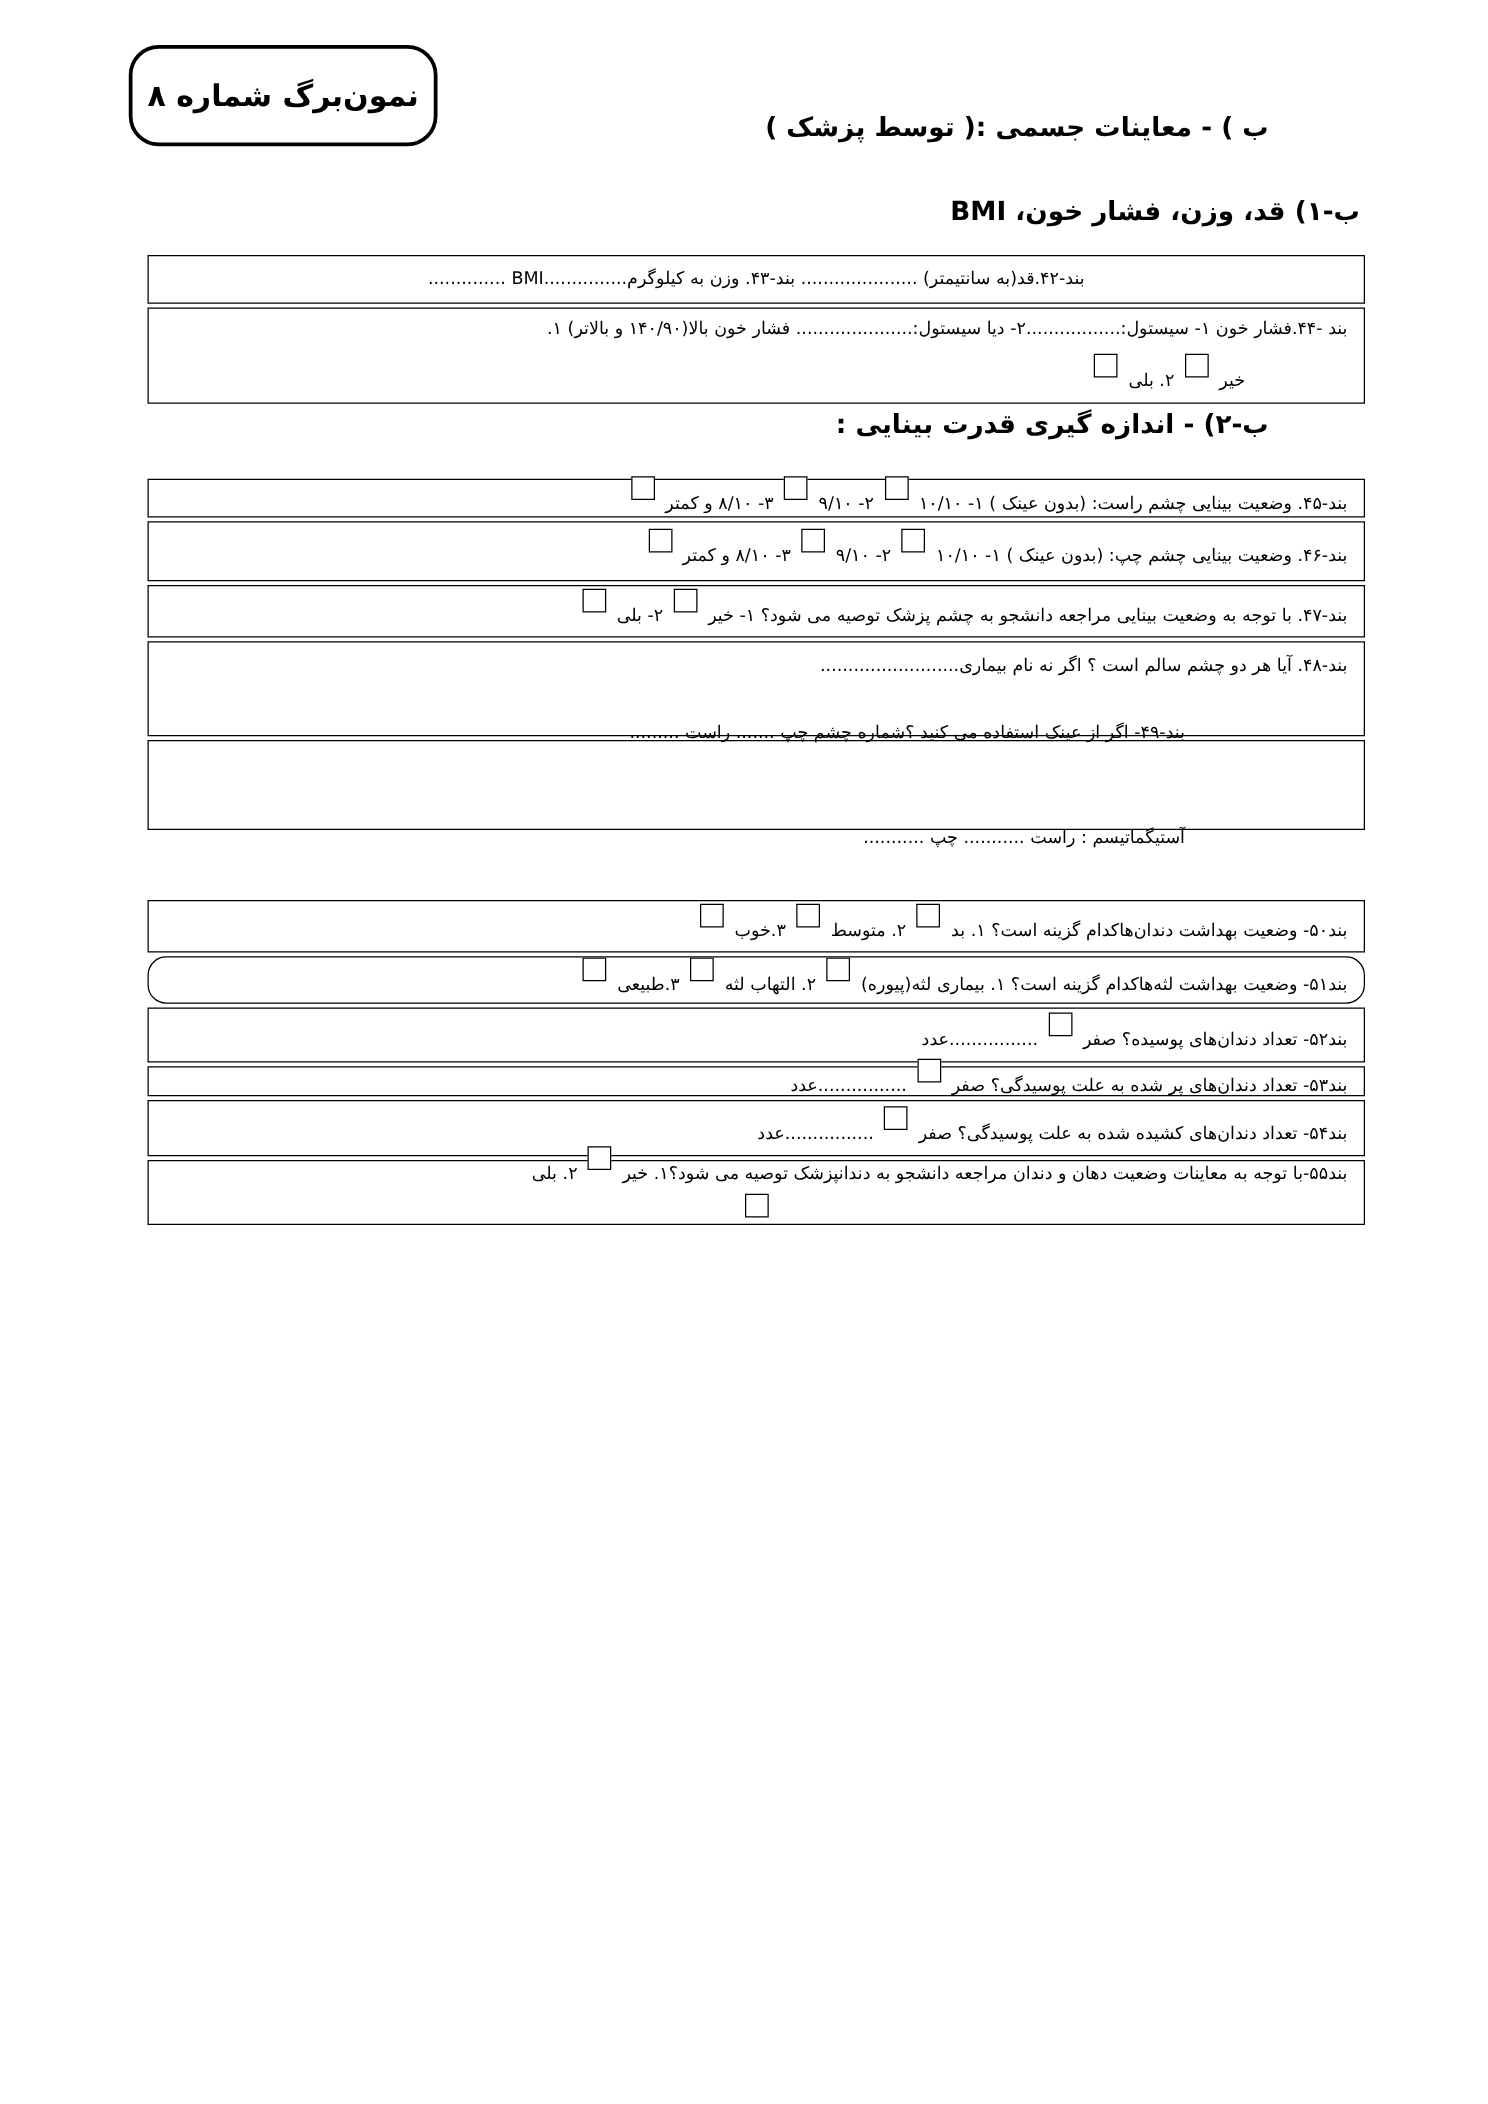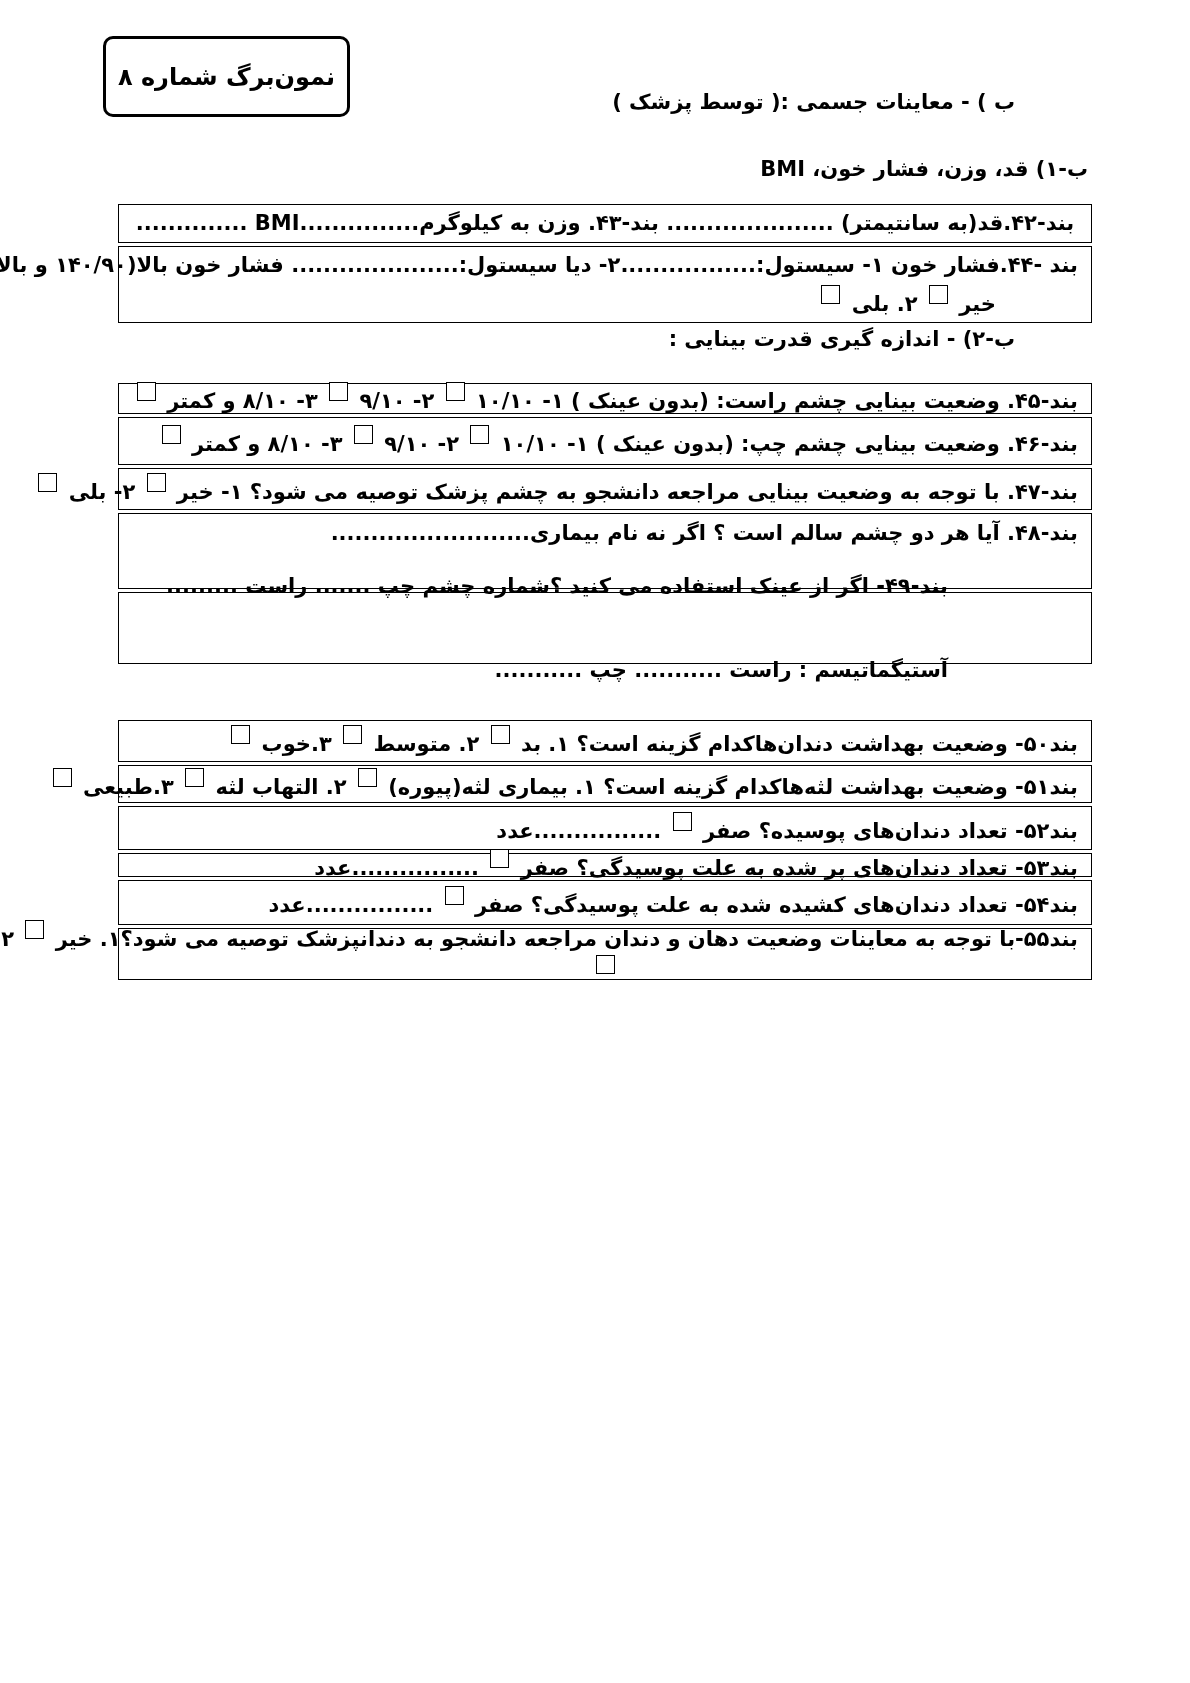--- a/index.html
+++ b/index.html
@@ -8,21 +8,21 @@
     width:1190px;height:1683px;
     background:#ffffff;
     direction:rtl;
     font-family:"DejaVu Sans", sans-serif;
     color:#000;
     overflow:hidden;
   }
   
   .badge{
     position:absolute;left:103px;top:36px;width:247px;height:81px;
-    border:3px solid #000;border-radius:10px;
+    border:3px solid #000;border-radius:24px;
     display:flex;align-items:center;justify-content:center;
     box-sizing:border-box;
     font-size:24px;font-weight:bold;
   }
   
   .heading{
     position:absolute;
     font-size:21px;font-weight:bold;white-space:nowrap;
   }
   #h-section{top:90px;right:175px;}
@@ -39,42 +39,42 @@
   #table-b3{top:720px;}
   .frow{
     border:1.7px solid #000;
     box-sizing:border-box;
     display:flex;flex-direction:column;justify-content:center;
     padding:0 13px;
     background:#fff;
   }
   .frow + .frow{margin-top:3px;}
   .fline{
-    font-size:21px;font-weight:bold;line-height:27px;
+    font-size:14px;font-weight:normal;line-height:27px;
     white-space:nowrap;text-align:right;overflow:visible;
   }
   .cb{
     display:inline-block;width:17px;height:17px;
     border:1.8px solid #000;background:#fff;
     vertical-align:7px;margin:0 4px;
   }
   
   [data-name="row-42-43-height-weight-bmi"]{height:39px;}
   [data-name="row-42-43-height-weight-bmi"] .fline{text-align:center;}
   [data-name="row-44-blood-pressure"]{height:77px;}
   [data-name="row-44-blood-pressure"] .fline:nth-child(2){padding-right:82px;margin-top:6px;}
   [data-name="row-45-right-eye-vision"]{height:31px;}
   [data-name="row-46-left-eye-vision"]{height:48px;}
   [data-name="row-47-eye-doctor-referral"]{height:42px;}
   [data-name="row-48-eyes-healthy"]{height:76px;justify-content:flex-start;padding-top:6px;}
   [data-name="row-49-glasses-number"]{height:72px;gap:48px;}
   [data-name="row-49-glasses-number"] .fline{padding-right:130px;}
   [data-name="row-49-glasses-number"] .fline + .fline{margin-top:9px;}
   [data-name="row-50-dental-hygiene"]{height:42px;}
-  [data-name="row-51-gum-hygiene"]{height:38px;}
+  [data-name="row-51-gum-hygiene"]{height:38px;border-radius:15px;}
   [data-name="row-52-decayed-teeth-count"]{height:44px;}
   [data-name="row-53-filled-teeth-count"]{height:24px;}
   [data-name="row-54-extracted-teeth-count"]{height:45px;}
   [data-name="row-55-dentist-referral"]{height:52px;}
   [data-name="row-55-dentist-referral"] .fline:nth-child(2){text-align:center;margin-top:2px;}
 </style>
 </head>
 <body>
 
 <div class="page" data-name="form-page">

